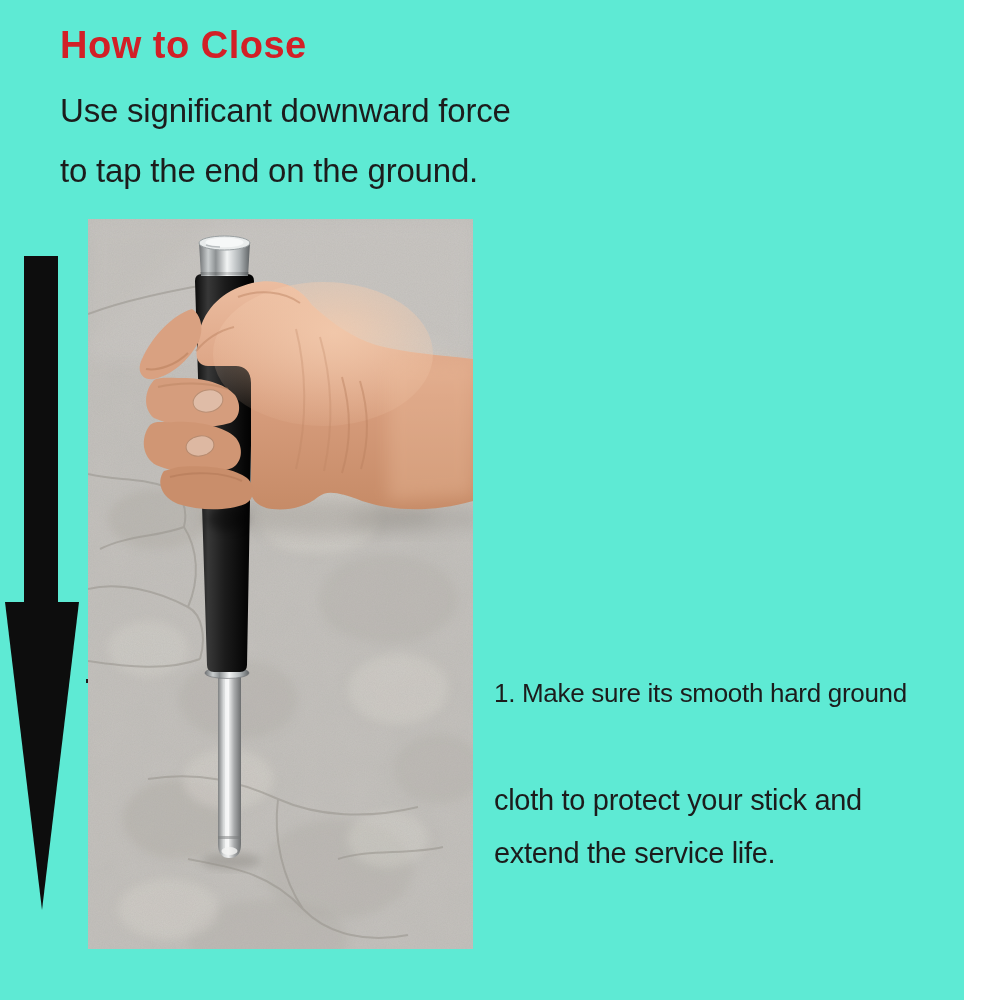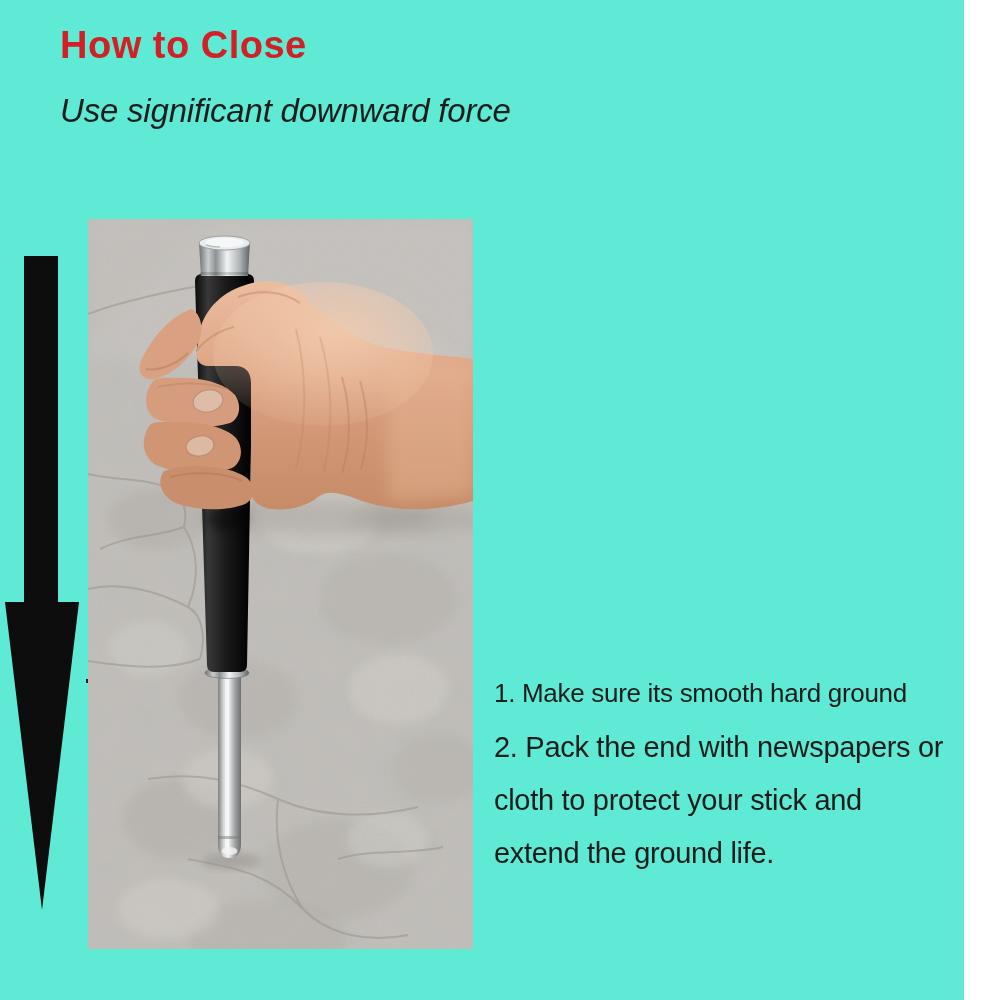--- a/index.html
+++ b/index.html
@@ -2,38 +2,39 @@
 <html><head>
 <meta charset="utf-8">
 <style>
   html,body{margin:0;padding:0;background:#ffffff;}
   #page{position:relative;width:924px;height:1000px;background:#5eead4;overflow:hidden;
         font-family:"Liberation Sans", sans-serif;padding-left:40px;}
   .abs{position:absolute;white-space:nowrap;}
   .red-h{color:#d22027;font-weight:700;}
   .body-t{color:#1c1c1c;font-weight:400;}
   #howto-heading{left:60px;top:24px;font-size:38px;letter-spacing:.5px;}
-  #howto-line-1{left:60px;top:92px;font-size:33px;letter-spacing:-.2px;font-style:italic;}
+  #howto-line-1{left:60px;top:92px;font-size:33px;letter-spacing:-.2px;}
   #howto-line-2{left:60px;top:152px;font-size:33px;letter-spacing:-.2px;}
   #tips-heading{left:494px;top:619px;font-size:35px;letter-spacing:.2px;}
   #tips-line-1{left:494px;top:678px;font-size:26px;letter-spacing:-.3px;}
   #tips-line-2{left:494px;top:731px;font-size:29px;letter-spacing:-.3px;}
   #tips-line-3{left:494px;top:784px;font-size:29px;letter-spacing:-.3px;text-align:center;}
   #tips-line-4{left:494px;top:837px;font-size:29px;letter-spacing:-.3px;}
   #down-arrow{left:2px;top:250px;width:80px;height:665px;}
   #tick-mark{left:86px;top:679px;width:21px;height:4px;background:#1a1a1a;}
   #baton-photo{left:88px;top:219px;width:385px;height:730px;overflow:hidden;}
 </style>
 </head>
 <body>
 
 <div id="page">
 
   <div id="howto-heading" class="abs red-h">How to Close</div>
   <div id="howto-line-1" class="abs body-t">Use significant downward force</div>
+  <div id="howto-line-2" class="abs body-t">to tap the end on the ground.</div>
 
   <svg id="down-arrow" class="abs" viewBox="0 0 80 665" aria-hidden="true">
     <rect x="22" y="6" width="34" height="352" fill="#0d0d0d"></rect>
     <polygon points="3,352 77,352 40,660" fill="#0d0d0d"></polygon>
   </svg>
 
   <div id="tick-mark" class="abs"></div>
 
   <div id="baton-photo" class="abs">
     <svg width="385" height="730" viewBox="0 0 385 730">
@@ -186,17 +187,16 @@
         <ellipse cx="112" cy="227" rx="14" ry="10" transform="rotate(-10 112 227)" fill="#ddb8a2" stroke="#b58a6f" stroke-width="1"></ellipse>
 
         <path d="M76,252 C68,263 73,278 90,285
           C112,292 140,292 157,285 C167,280 168,267 159,259 C144,247 108,246 90,248 Z" fill="#c98e6b"></path>
         <path d="M82,258 C104,252 136,253 154,262" stroke="#a9714f" stroke-width="2" opacity="0.4" fill="none"></path>
       </g>
     </svg>
   </div>
 
   <div id="tips-line-1" class="abs body-t">1. Make sure its smooth hard ground</div>
-  <div id="tips-line-2" class="abs body-t">2. Pack the end with newspapers or</div>
   <div id="tips-line-3" class="abs body-t">cloth to protect your stick and</div>
-  <div id="tips-line-4" class="abs body-t">extend the ground life.</div>
+  <div id="tips-line-4" class="abs body-t">extend the service life.</div>
 
 </div>
 
 </body></html>

